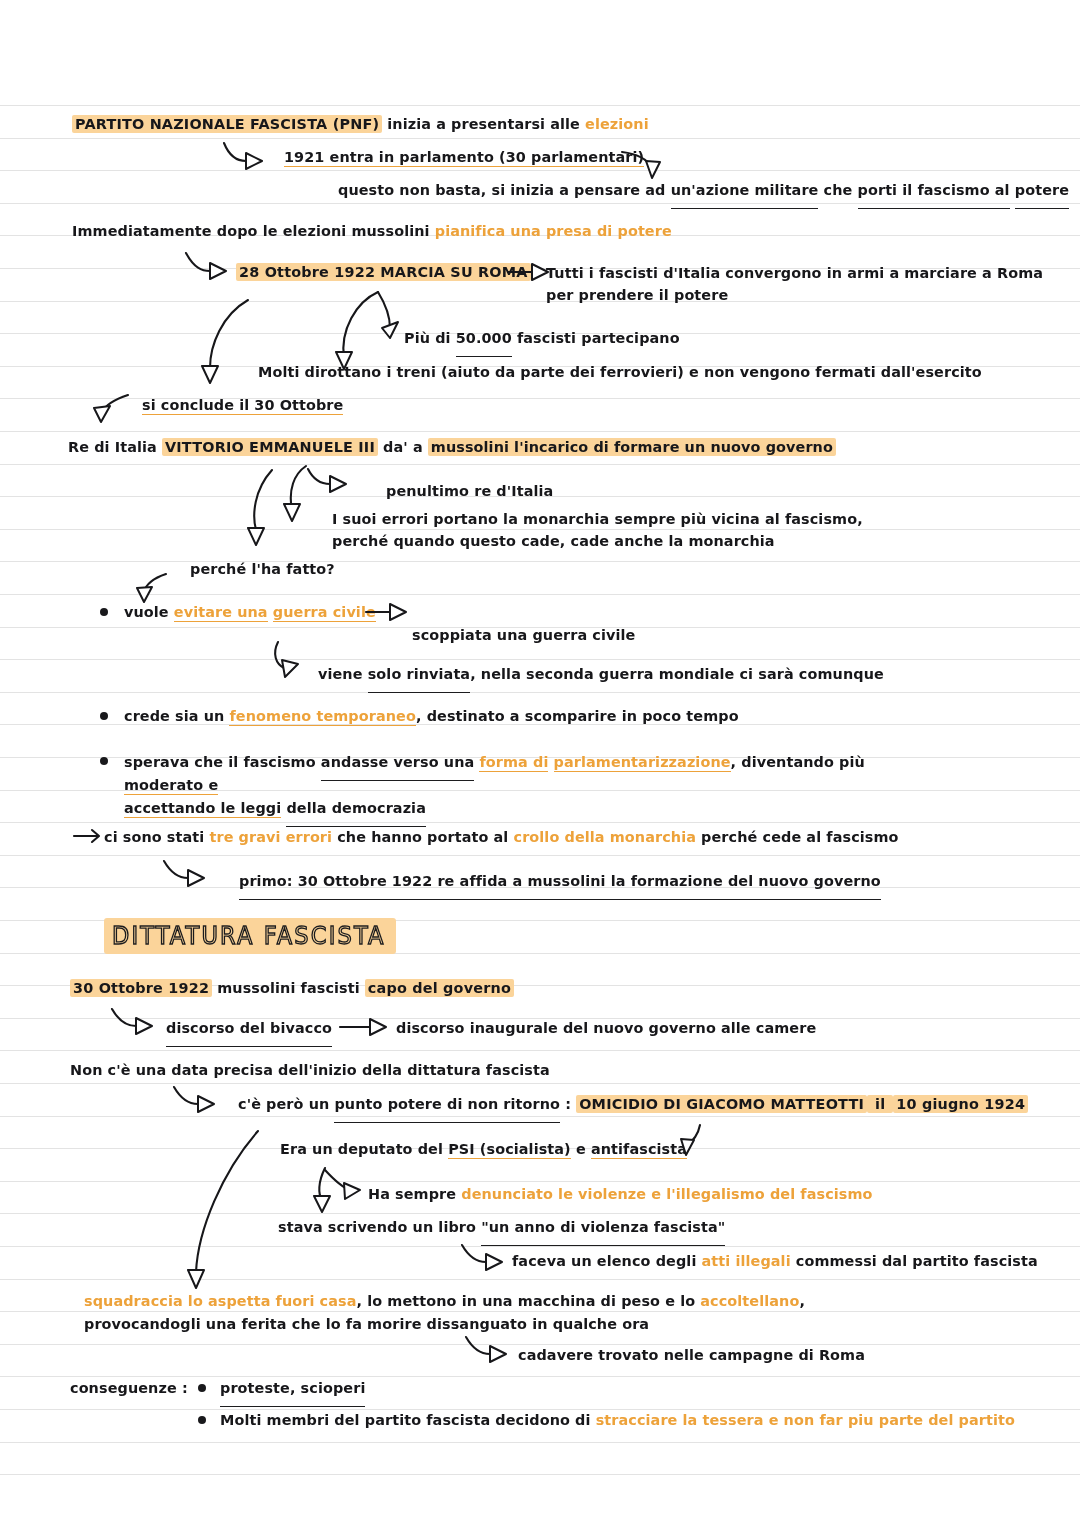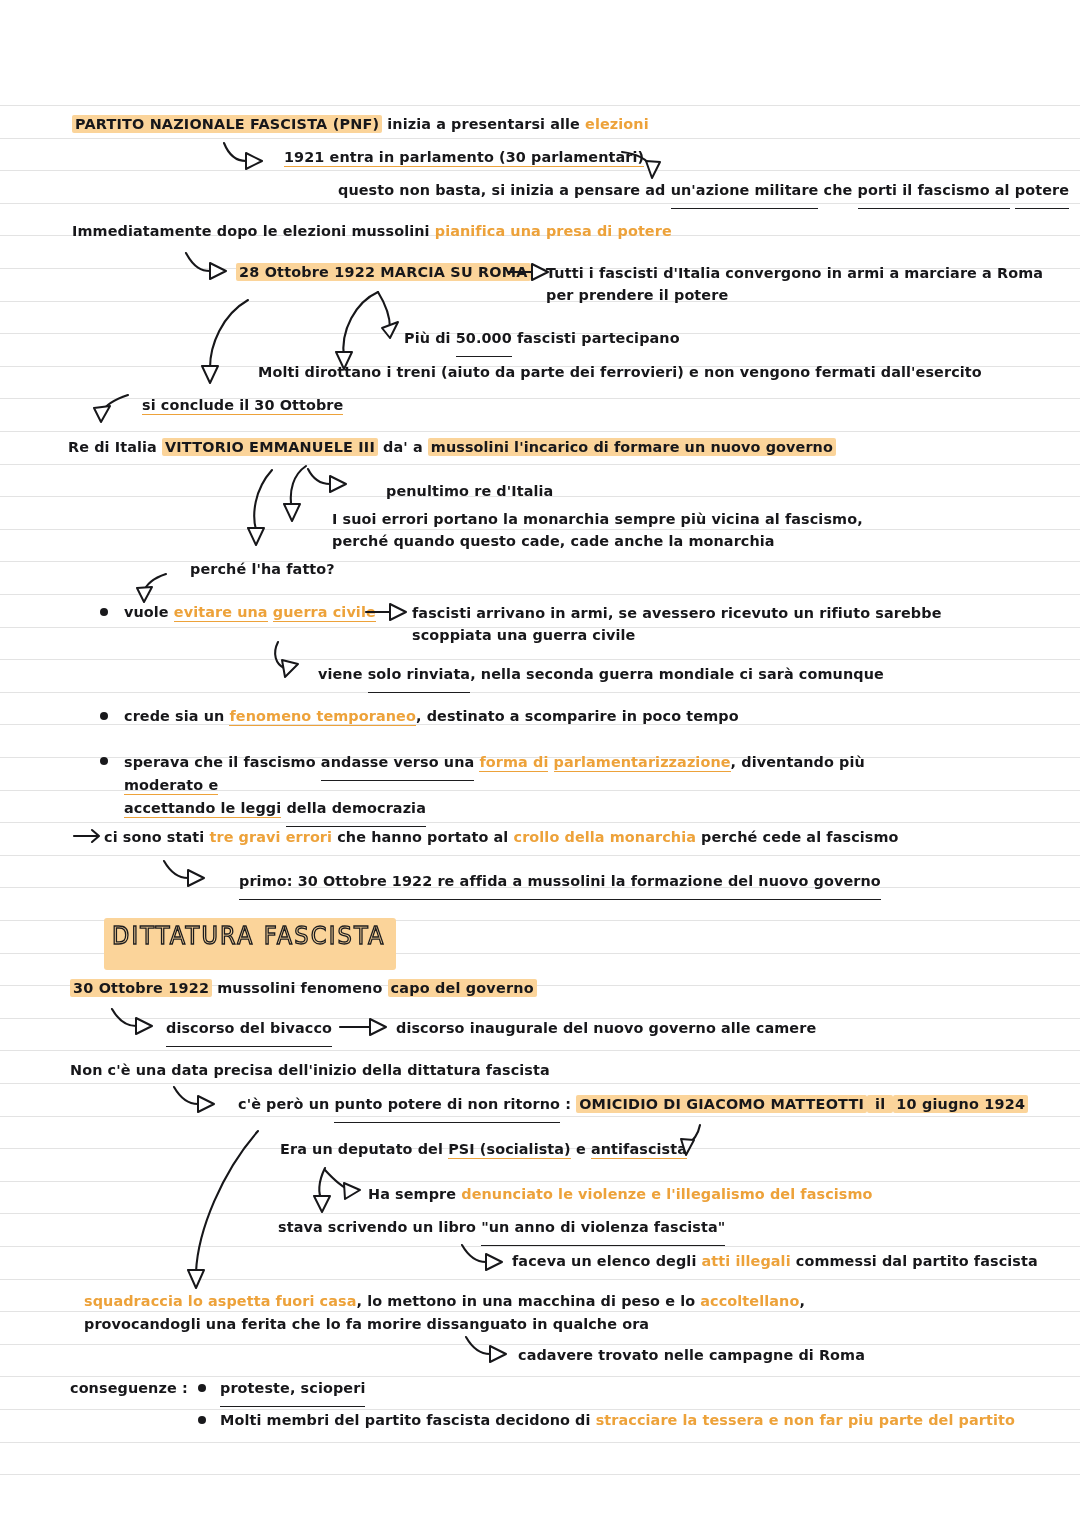--- a/index.html
+++ b/index.html
@@ -101,21 +101,21 @@
 
   
   .section-head {
     position: absolute;
     font-size: 25px;
     font-weight: 400;
     letter-spacing: 2.2px;
     color: transparent;
     -webkit-text-stroke: 1.3px #1b1b1d;
     background: #fbd49a;
-    padding: 3px 10px 20px 8px;
+    padding: 3px 10px 4px 8px;
     border-radius: 3px;
     font-family: "DejaVu Sans Condensed", "DejaVu Sans", sans-serif;
     white-space: nowrap;
   }
 </style>
 </head>
 <body>
 
 <div id="page">
 
@@ -299,21 +299,21 @@
     <div class="ln" style="left:190px; top:559px;">
       <span>perché l'ha fatto?</span>
     </div>
 
     <div class="dot" style="left:100px; top:608px;"></div>
     <div class="ln" style="left:124px; top:602px;">
       <span>vuole </span><span class="org u-o">evitare una</span><span class="org"> </span><span class="org u-o">guerra civile</span>
     </div>
 
     <div class="ln" style="left:412px; top:602px; line-height:22px;">
-      <span>fascisti arrivano in armi, se avessero ricevuto un rifiuto sarebbe</span><br><span>scoppiata una guerra civile</span>
+      <br><span>scoppiata una guerra civile</span>
     </div>
 
     <div class="ln" style="left:318px; top:664px;">
       <span>viene </span><span class="u-b">solo rinviata</span><span>, nella seconda guerra mondiale ci sarà comunque</span>
     </div>
 
     <div class="dot" style="left:100px; top:712px;"></div>
     <div class="ln" style="left:124px; top:706px;">
       <span>crede sia un </span><span class="org u-o">fenomeno temporaneo</span><span>, destinato a scomparire in poco tempo</span>
     </div>
@@ -327,21 +327,21 @@
       <span>ci sono stati </span><span class="org">tre gravi errori</span><span> che hanno portato al </span><span class="org">crollo della monarchia</span><span> perché cede al fascismo</span>
     </div>
 
     <div class="ln" style="left:206px; top:871px;margin-left:33px;">
       <span class="u-b">primo: 30 Ottobre 1922 re affida a mussolini la formazione del nuovo governo</span>
     </div>
 
     <div class="section-head" style="left:104px; top:918px;">DITTATURA FASCISTA</div>
 
     <div class="ln" style="left:70px; top:978px;">
-      <span class="hl-strong">30 Ottobre 1922</span><span> mussolini fenomeno </span><span class="hl-strong">capo del governo</span>
+      <span class="hl-strong">30 Ottobre 1922</span><span> mussolini fascisti </span><span class="hl-strong">capo del governo</span>
     </div>
 
     <div class="ln" style="left:166px; top:1018px;">
       <span class="u-b">discorso del bivacco</span>
     </div>
 
     <div class="ln" style="left:396px; top:1018px;">
       <span>discorso inaugurale del nuovo governo alle camere</span>
     </div>
 

